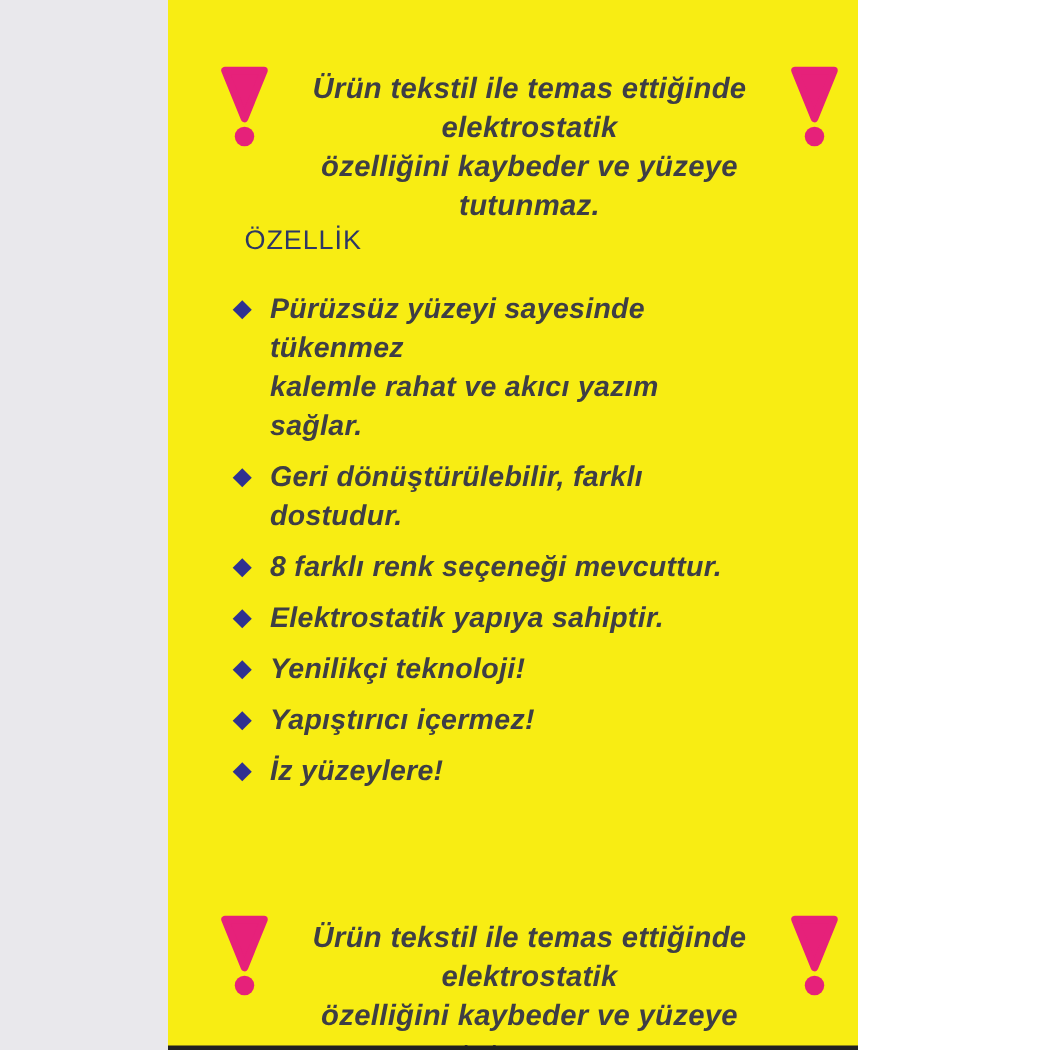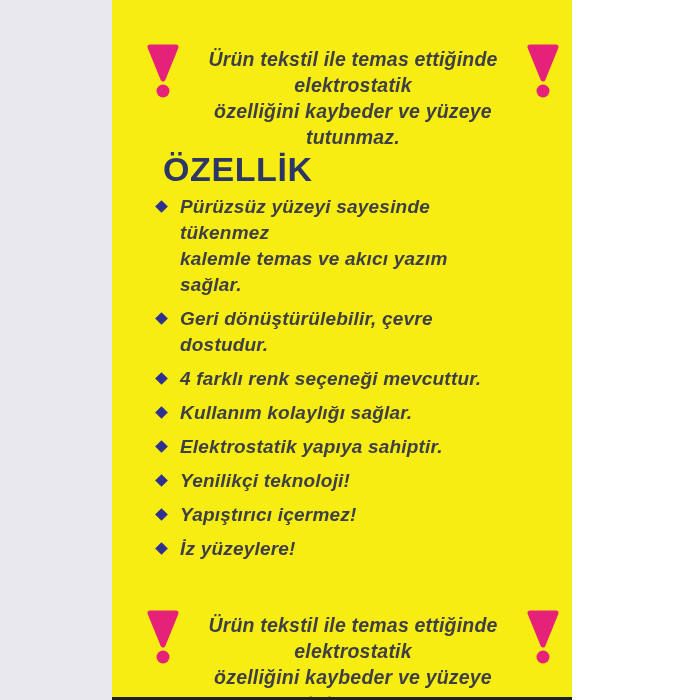--- a/index.html
+++ b/index.html
@@ -62,22 +62,22 @@
     font-weight: 600;
     font-size: 19.5px;
     line-height: 26px;
     color: #3E3E45;
     letter-spacing: 0.2px;
   }
   .heading {
     position: absolute;
     left: 51px;
     top: 150px;
-    font-size: 34px;
-    font-weight: 700;
+    font-size: 18px;
+    font-weight: 400;
     letter-spacing: 0.6px;
     color: #2D3765;
   }
   .features {
     position: absolute;
     left: 43px;
     top: 194px;
     width: 340px;
   }
   .feature {
@@ -127,46 +127,40 @@
     </div>
 
     <div class="heading">ÖZELLİK</div>
 
     <div class="features">
 
       <div class="feature">
         <span class="diamond"></span>
         <div class="feature-text">
           <div>Pürüzsüz yüzeyi sayesinde tükenmez</div>
-          <div>kalemle temas ve akıcı yazım sağlar.</div>
-        </div>
-      </div>
-
-      <div class="feature">
-        <span class="diamond"></span>
-        <div class="feature-text">
-          <div>Geri dönüştürülebilir, çevre</div>
+          <div>kalemle rahat ve akıcı yazım sağlar.</div>
+        </div>
+      </div>
+
+      <div class="feature">
+        <span class="diamond"></span>
+        <div class="feature-text">
+          <div>Geri dönüştürülebilir, farklı</div>
           <div>dostudur.</div>
         </div>
       </div>
 
       <div class="feature">
         <span class="diamond"></span>
         <div class="feature-text">
-          <div>4 farklı renk seçeneği mevcuttur.</div>
-        </div>
-      </div>
-
-
-      <div class="feature">
-        <span class="diamond"></span>
-        <div class="feature-text">
-          <div>Kullanım kolaylığı sağlar.</div>
-        </div>
-      </div>
+          <div>8 farklı renk seçeneği mevcuttur.</div>
+        </div>
+      </div>
+
+
 
       <div class="feature">
         <span class="diamond"></span>
         <div class="feature-text">
           <div>Elektrostatik yapıya sahiptir.</div>
         </div>
       </div>
 
       <div class="feature">
         <span class="diamond"></span>

